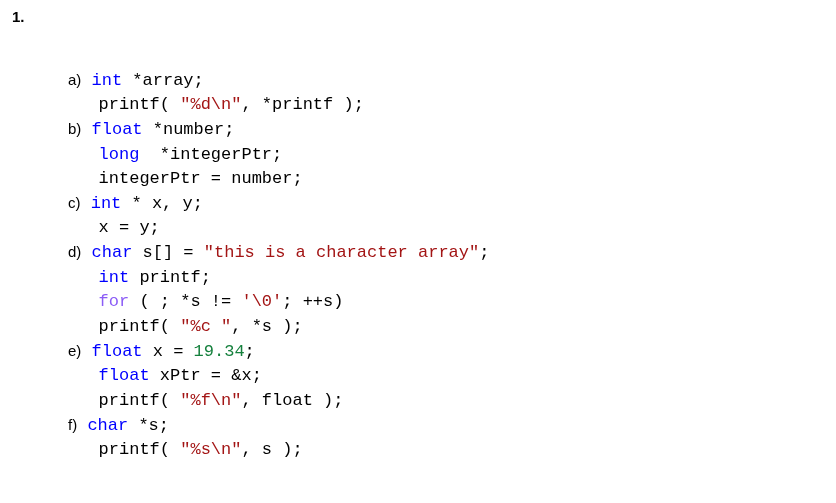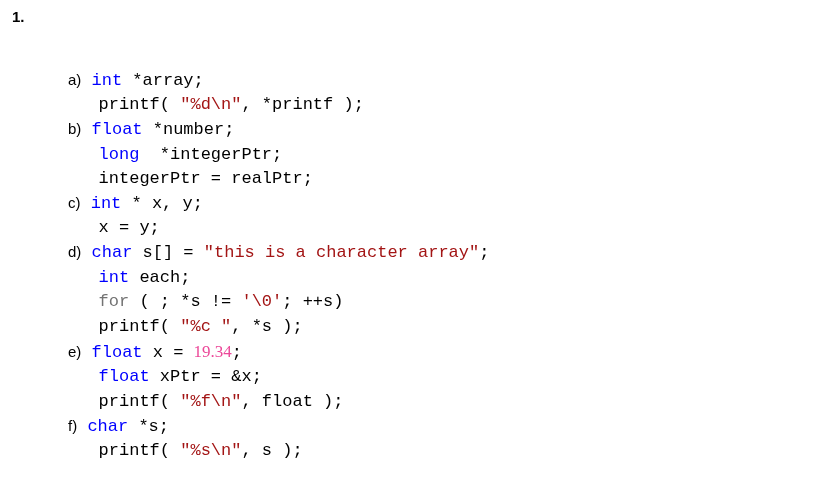--- a/index.html
+++ b/index.html
@@ -36,42 +36,42 @@
       margin-left: 56px;
       line-height: 1.45;
       white-space: pre;
     }
     .part-label {
       color: #000;
       font-family: Arial, Helvetica, sans-serif;
       font-size: 15px;
     }
     .kw-type { color: #0000ff; margin-top: 34px; }
-    .kw-ctrl { color: #737373; }
+    .kw-ctrl { color: #8b5cf6; }
     .str { color: #a31515; }
     .chr { color: #a31515; }
-    .teal { color: #ec4899; font-family: Liberation Serif, serif; }
+    .teal { color: #15803d; }
   </style>
 </head>
 <body>
 
 <div class="question-line">
   <span class="question-number">1.</span>
 </div>
 
 <div class="code-block">
 <span class="part-label">a)</span> <span class="kw-type">int</span><span> *array;</span>
    <span>printf( </span><span class="str">"%d\n"</span><span>, *printf );</span>
 <span class="part-label">b)</span> <span class="kw-type">float</span><span> *number;</span>
    <span class="kw-type">long</span><span>  *integerPtr;</span>
-   <span>integerPtr = realPtr;</span>
+   <span>integerPtr = number;</span>
 <span class="part-label">c)</span> <span class="kw-type">int</span><span> * x, y;</span>
    <span>x = y;</span>
 <span class="part-label">d)</span> <span class="kw-type">char</span><span> s[] = </span><span class="str">"this is a character array"</span><span>;</span>
-   <span class="kw-type">int</span><span> each;</span>
+   <span class="kw-type">int</span><span> printf;</span>
    <span class="kw-ctrl">for</span><span> ( ; *s != </span><span class="chr">'\0'</span><span>; ++s)</span>
    <span>printf( </span><span class="str">"%c "</span><span>, *s );</span>
 <span class="part-label">e)</span> <span class="kw-type">float</span><span> x = </span><span class="teal">19.34</span><span>;</span>
    <span class="kw-type">float</span><span> xPtr = &amp;x;</span>
    <span>printf( </span><span class="str">"%f\n"</span><span>, float );</span>
 <span class="part-label">f)</span> <span class="kw-type">char</span><span> *s;</span>
    <span>printf( </span><span class="str">"%s\n"</span><span>, s );</span>
 </div>
 
 </body></html>

